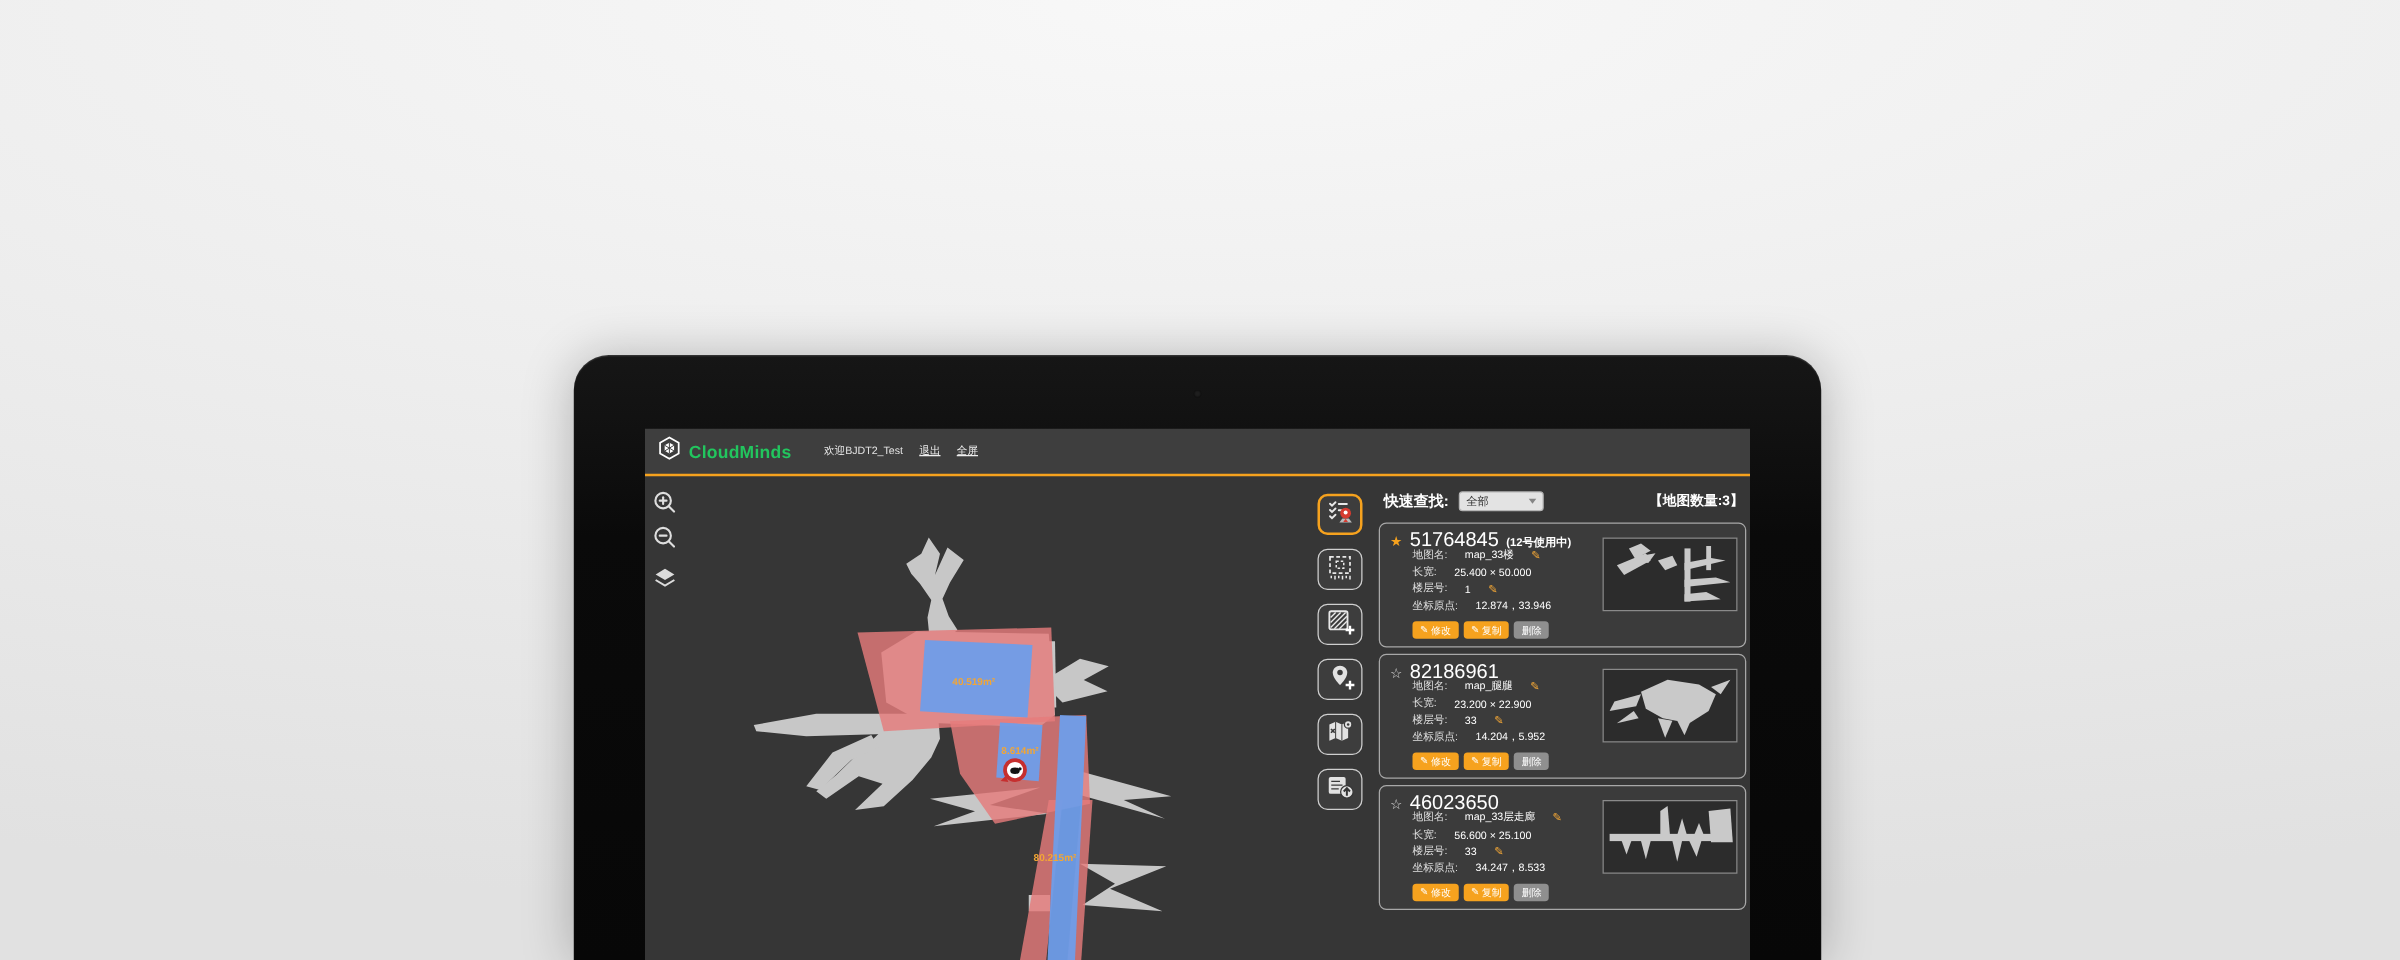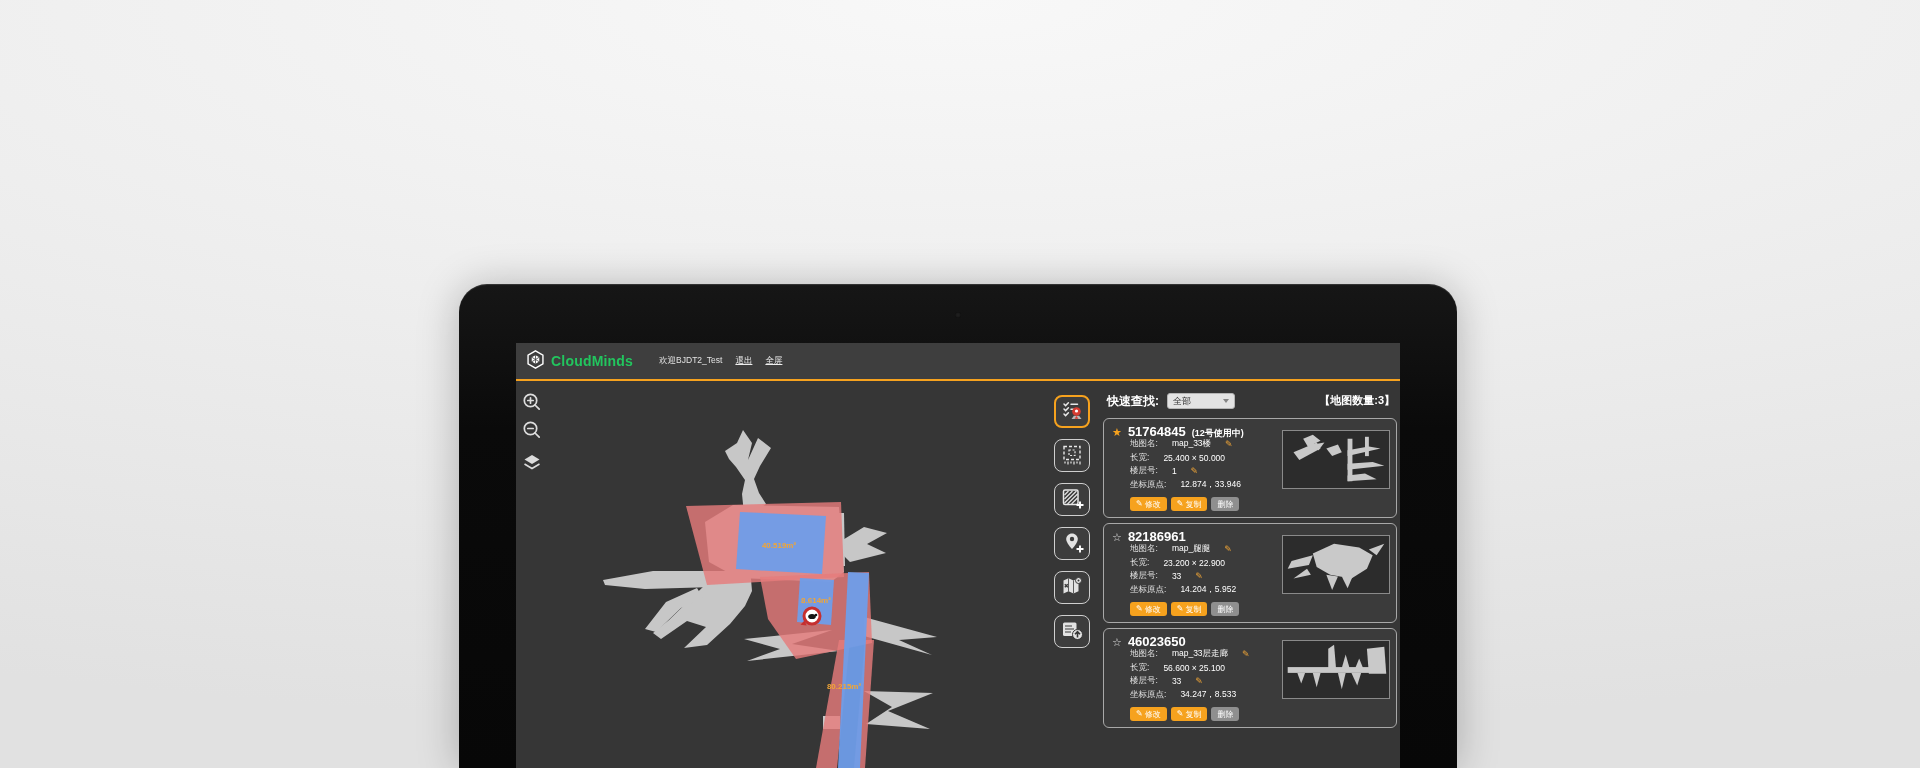--- a/index.html
+++ b/index.html
@@ -64,21 +64,21 @@
     border-right:3.5px solid transparent; border-top:4px solid #858585; }
   .qf-count { position:absolute; right:2px; font-size:11px; font-weight:700; white-space:nowrap; }
 
   .cards { margin-top:7px; display:flex; flex-direction:column; gap:5px; }
   .card { position:relative; height:100px; border:1px solid #a8a8a8; border-radius:6px;
     background:#3b3b3b; }
   .card-head { position:absolute; left:8px; top:5px; display:flex; align-items:baseline;
     gap:6px; color:#fff; white-space:nowrap; }
   .star { font-size:11px; color:#d9d9d9; cursor:pointer; line-height:1; }
   .star.filled { color:#f6a21e; }
-  .cid { font-size:13px; font-weight:700; }
+  .cid { font-size:16px; font-weight:400; }
   .csuf { font-size:9px; font-weight:700; }
   .fields { position:absolute; left:26px; top:20px; display:flex; flex-direction:column;
     gap:3.5px; font-size:8.5px; color:#e0e0e0; }
   .frow { display:flex; align-items:center; gap:14px; white-space:nowrap; height:10px; }
   .fval { color:#fff; }
   .pencil { color:#f2a636; font-size:9px; cursor:pointer; line-height:1; }
   .actions { position:absolute; left:26px; bottom:6px; display:flex; gap:4px; }
   .abtn { height:14px; padding:0 6px; border:none; border-radius:3px; font-size:8px;
     color:#fff; display:flex; align-items:center; gap:2px; cursor:pointer;
     font-family:"Liberation Sans","DejaVu Sans",sans-serif; }

